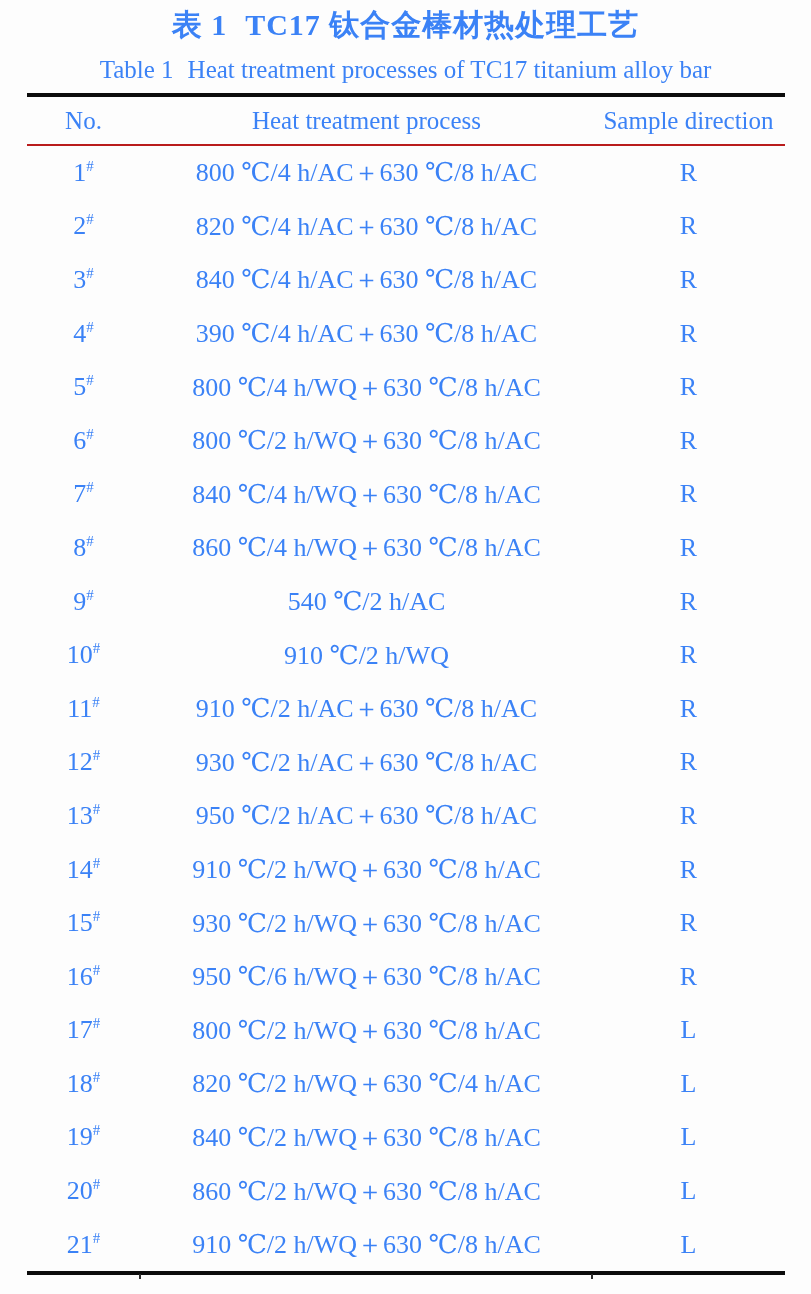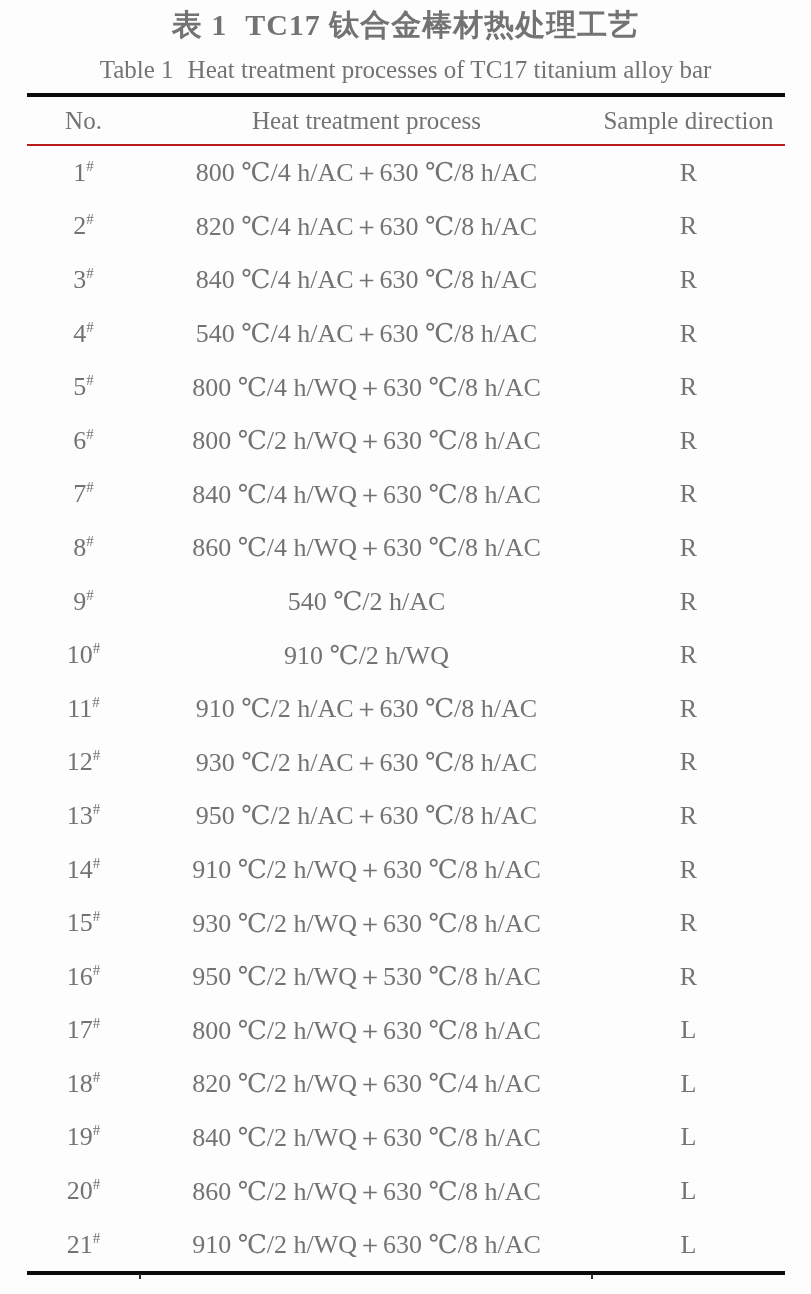--- a/index.html
+++ b/index.html
@@ -7,21 +7,21 @@
     padding: 0;
     background: #ffffff;
   }
   .page {
     position: relative;
     width: 811px;
     height: 1294px;
     background: #fdfdfd;
     overflow: hidden;
     font-family: "Liberation Serif", "DejaVu Serif", serif;
-    color: #737373;
+    color: #3b82f6;
   }
   .title-zh {
     padding-top: 5px;
     text-align: center;
     font-weight: bold;
     font-size: 30px;
     letter-spacing: 1px;
     white-space: nowrap;
   }
   .title-zh .caption-label { margin-right: 18px; }
@@ -116,21 +116,21 @@
             <td>820 ℃/4 h/AC＋630 ℃/8 h/AC</td>
             <td>R</td>
           </tr>
           <tr>
             <td>3<sup>#</sup></td>
             <td>840 ℃/4 h/AC＋630 ℃/8 h/AC</td>
             <td>R</td>
           </tr>
           <tr>
             <td>4<sup>#</sup></td>
-            <td>540 ℃/4 h/AC＋630 ℃/8 h/AC</td>
+            <td>390 ℃/4 h/AC＋630 ℃/8 h/AC</td>
             <td>R</td>
           </tr>
           <tr>
             <td>5<sup>#</sup></td>
             <td>800 ℃/4 h/WQ＋630 ℃/8 h/AC</td>
             <td>R</td>
           </tr>
           <tr>
             <td>6<sup>#</sup></td>
             <td>800 ℃/2 h/WQ＋630 ℃/8 h/AC</td>
@@ -176,21 +176,21 @@
             <td>910 ℃/2 h/WQ＋630 ℃/8 h/AC</td>
             <td>R</td>
           </tr>
           <tr>
             <td>15<sup>#</sup></td>
             <td>930 ℃/2 h/WQ＋630 ℃/8 h/AC</td>
             <td>R</td>
           </tr>
           <tr>
             <td>16<sup>#</sup></td>
-            <td>950 ℃/2 h/WQ＋530 ℃/8 h/AC</td>
+            <td>950 ℃/6 h/WQ＋630 ℃/8 h/AC</td>
             <td>R</td>
           </tr>
           <tr>
             <td>17<sup>#</sup></td>
             <td>800 ℃/2 h/WQ＋630 ℃/8 h/AC</td>
             <td>L</td>
           </tr>
           <tr>
             <td>18<sup>#</sup></td>
             <td>820 ℃/2 h/WQ＋630 ℃/4 h/AC</td>

